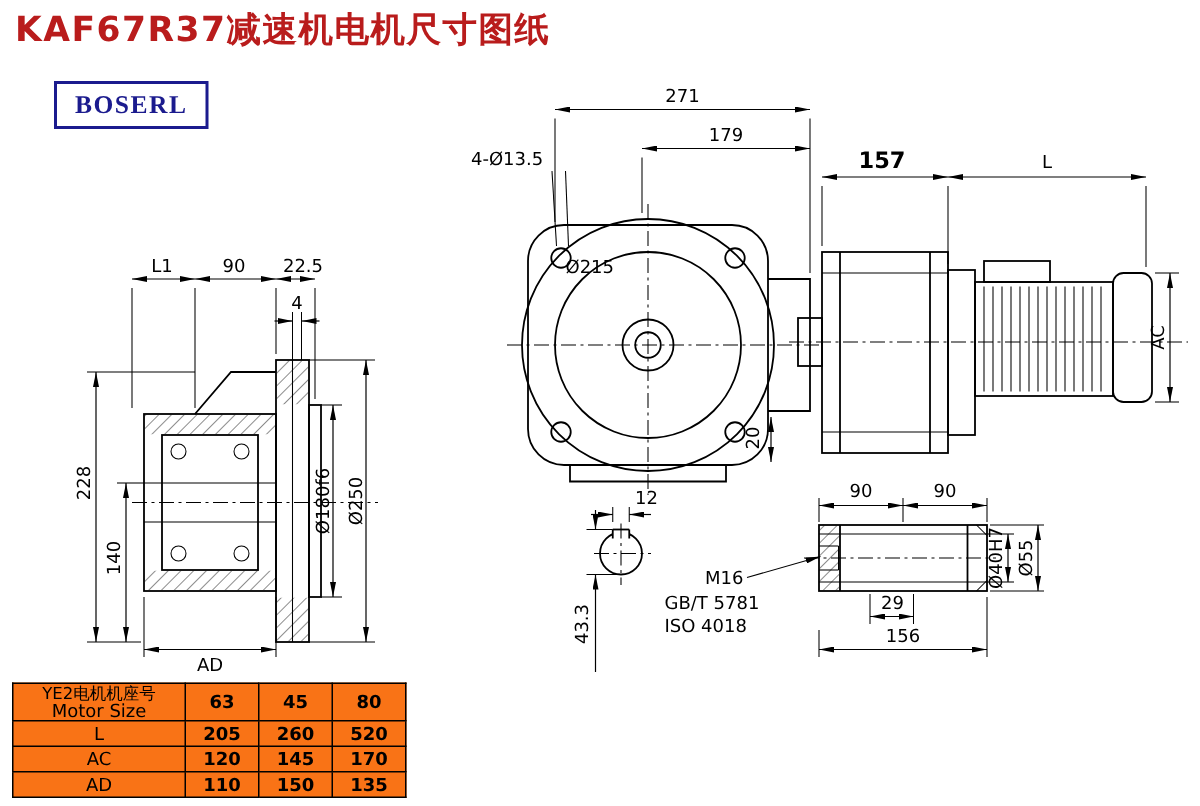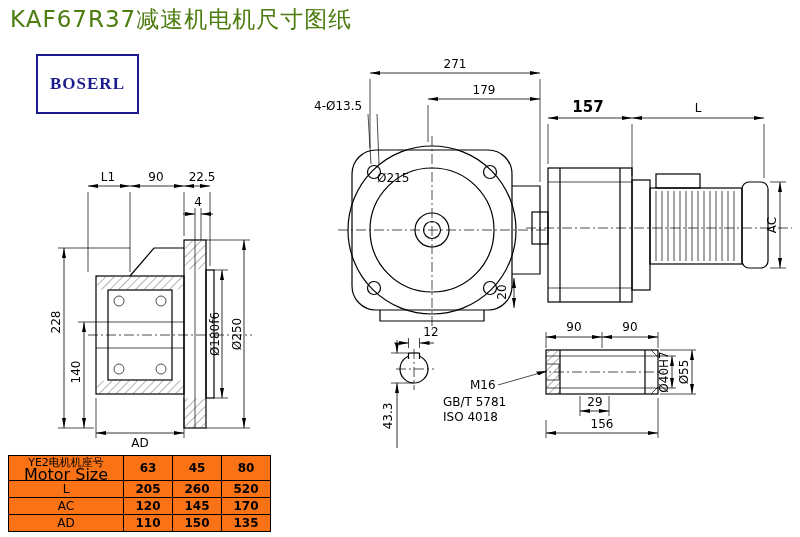--- a/index.html
+++ b/index.html
@@ -1,35 +1,35 @@
 <!DOCTYPE html>
 <html><head>
 <meta charset="utf-8">
 <style>
   html,body{margin:0;padding:0;}
   body{width:800px;height:537px;background:#ffffff;position:relative;overflow:hidden;
        font-family:"DejaVu Sans","Liberation Sans",sans-serif;}
-  .page-title{position:absolute;left:10px;top:4px;font-size:23px;font-weight:normal;color:#4d7c0f;
+  .page-title{position:absolute;left:10px;top:4px;font-size:23px;font-weight:bold;color:#b91c1c;
        letter-spacing:1px;}
   .logo-box{position:absolute;left:36px;top:54px;border:2px solid #1b1b8e;background:#fff;
-       padding:18px 12px;}
+       padding:4px 12px;}
   .logo-box span{font-family:"Liberation Serif","DejaVu Serif",serif;font-weight:bold;
        font-size:17px;color:#1b1b8e;letter-spacing:1px;}
   svg{position:absolute;left:0;top:0;}
   .ol{stroke:#000;stroke-width:1.2;fill:none;}
   .tl{stroke:#000;stroke-width:.7;fill:none;}
   .cl{stroke:#000;stroke-width:.7;fill:none;stroke-dasharray:10 3 2 3;}
   .dl{stroke:#000;stroke-width:.8;fill:none;}
   .d{font:12px "DejaVu Sans",sans-serif;fill:#000;}
   .db{font:bold 15px "DejaVu Sans",sans-serif;fill:#000;}
   table.spec{position:absolute;left:8px;top:455px;border-collapse:collapse;background:#f97316;}
   table.spec td{border:1px solid #000;font-size:12px;text-align:center;padding:0 2px;height:16px;}
   table.spec td.lbl{width:110px;}
   table.spec td.val{width:44px;font-weight:bold;}
-  table.spec .en{font-size:16px;line-height:11px;}
+  table.spec .en{font-size:12px;line-height:11px;}
   table.spec .cn{font-size:11px;line-height:13px;}
 </style>
 </head>
 <body>
 
 <div class="page-title">KAF67R37减速机电机尺寸图纸</div>
 <div class="logo-box">
   <span>BOSERL</span>
 </div>
 

